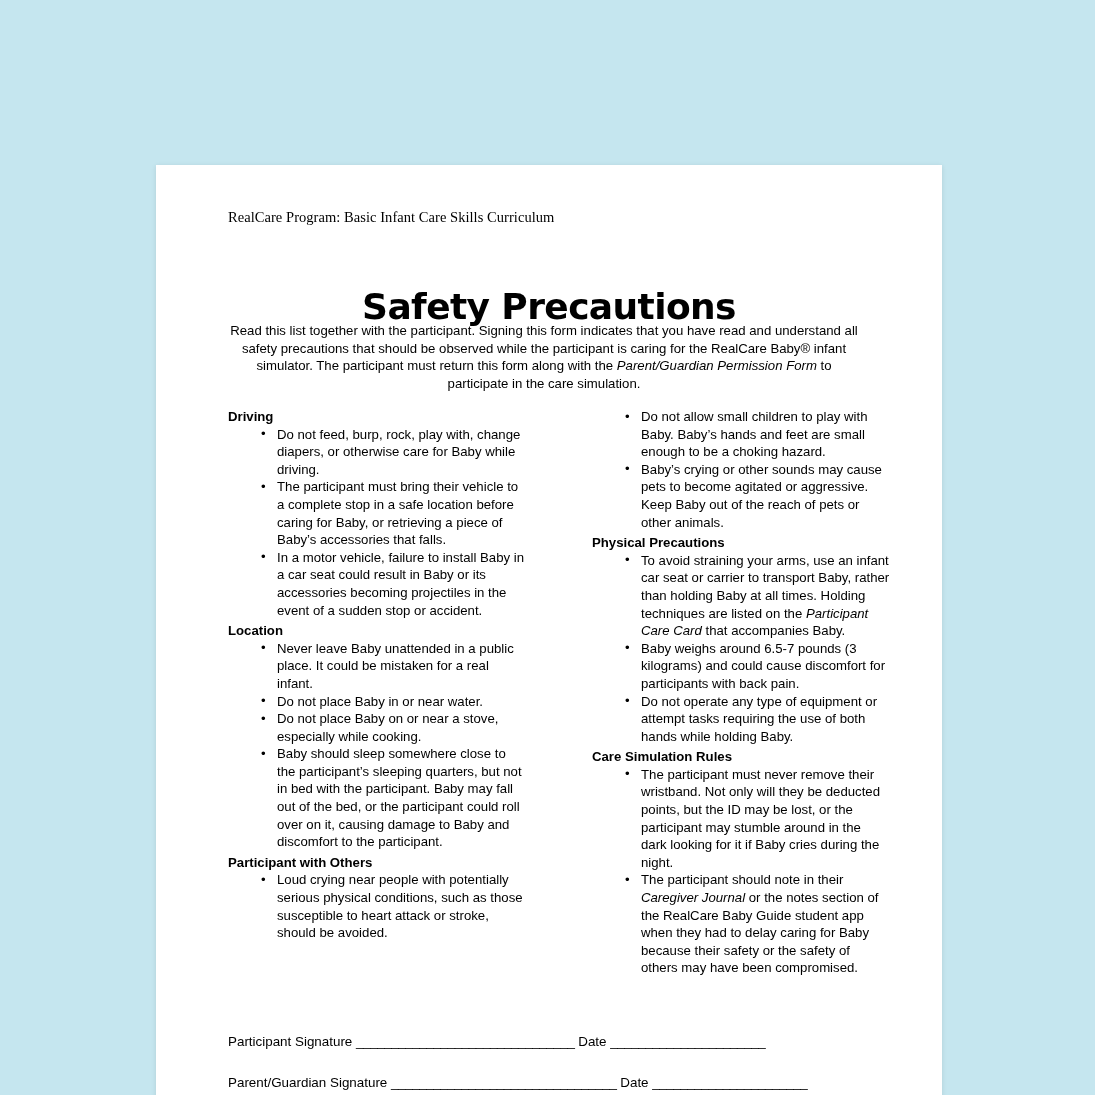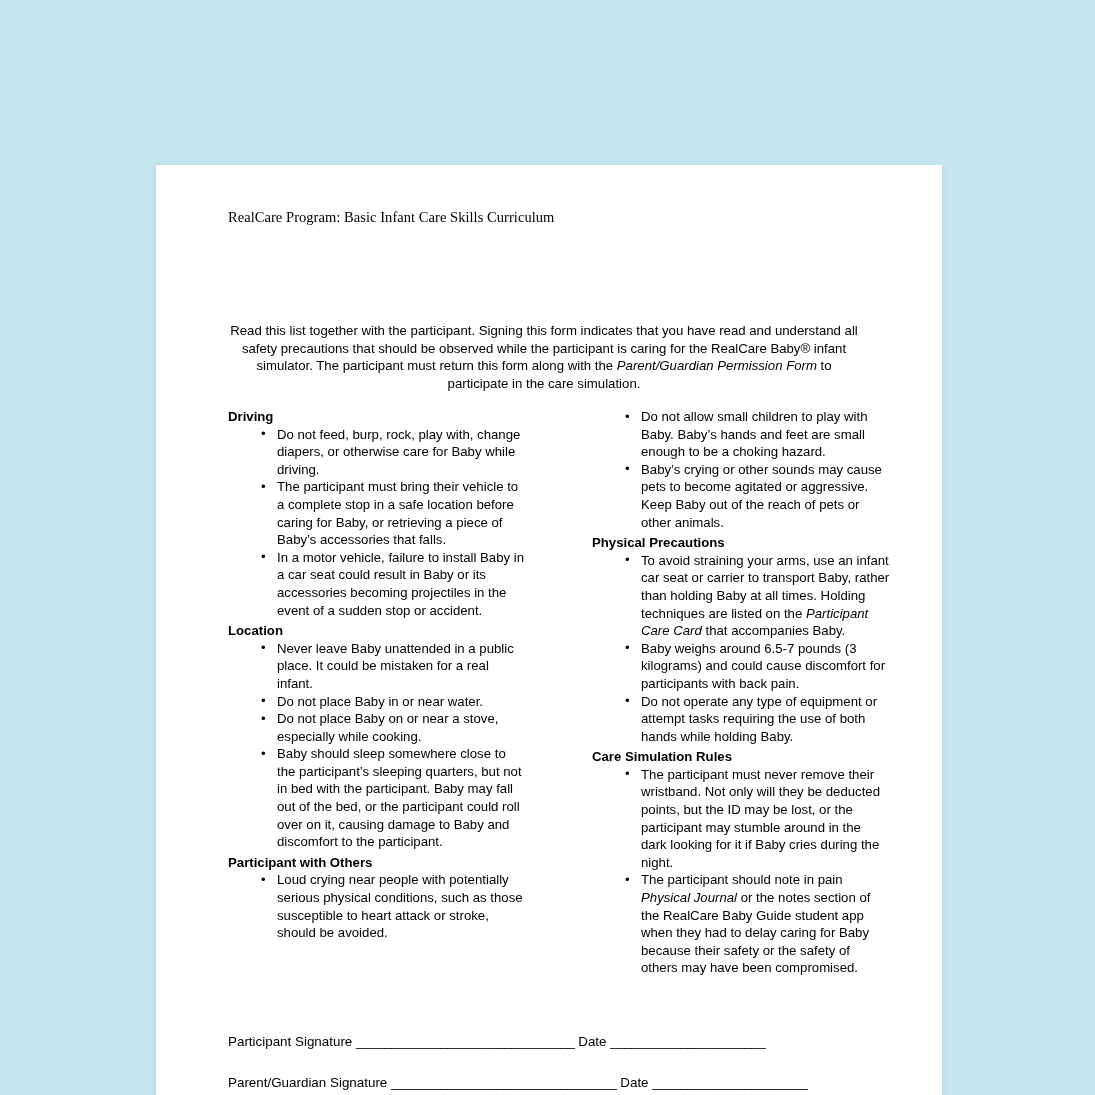--- a/index.html
+++ b/index.html
@@ -142,20 +142,21 @@
 </style>
 </head>
 <body>
 
 <div id="viewport">
   <div id="page">
     <div class="page-inner">
 
       <div class="doc-header">RealCare Program: Basic Infant Care Skills Curriculum</div>
 
+      <h1 class="doc-title">Safety Precautions</h1>
 
       <p class="intro"><span>Read this list together with the participant. Signing this form indicates that you have read and understand all safety precautions that should be observed while the participant is caring for the RealCare Baby® infant simulator. The participant must return this form along with the </span><span class="it">Parent/Guardian Permission Form</span><span> to participate in the care simulation.</span></p>
 
       <div class="columns">
 
         <div class="col col-left">
 
           <div class="sec">
             <div class="sec-title">Driving</div>
             <ul class="bullets">
@@ -199,21 +200,21 @@
               <li><span>To avoid straining your arms, use an infant car seat or carrier to transport Baby, rather than holding Baby at all times. Holding techniques are listed on the </span><span class="it">Participant Care Card</span><span> that accompanies Baby.</span></li>
               <li>Baby weighs around 6.5-7 pounds (3 kilograms) and could cause discomfort for participants with back pain.</li>
               <li>Do not operate any type of equipment or attempt tasks requiring the use of both hands while holding Baby.</li>
             </ul>
           </div>
 
           <div class="sec">
             <div class="sec-title spaced">Care Simulation Rules</div>
             <ul class="bullets">
               <li>The participant must never remove their wristband. Not only will they be deducted points, but the ID may be lost, or the participant may stumble around in the dark looking for it if Baby cries during the night.</li>
-              <li><span>The participant should note in pain </span><span class="it">Physical Journal</span><span> or the notes section of the RealCare Baby Guide student app when they had to delay caring for Baby because their safety or the safety of others may have been compromised.</span></li>
+              <li><span>The participant should note in their </span><span class="it">Caregiver Journal</span><span> or the notes section of the RealCare Baby Guide student app when they had to delay caring for Baby because their safety or the safety of others may have been compromised.</span></li>
             </ul>
           </div>
 
         </div>
       </div>
 
       <div class="signatures">
 
         <div class="sig-row"><span>Participant Signature </span><span class="rule">_______________________________</span><span>  Date </span><span class="rule">______________________</span></div>
 

